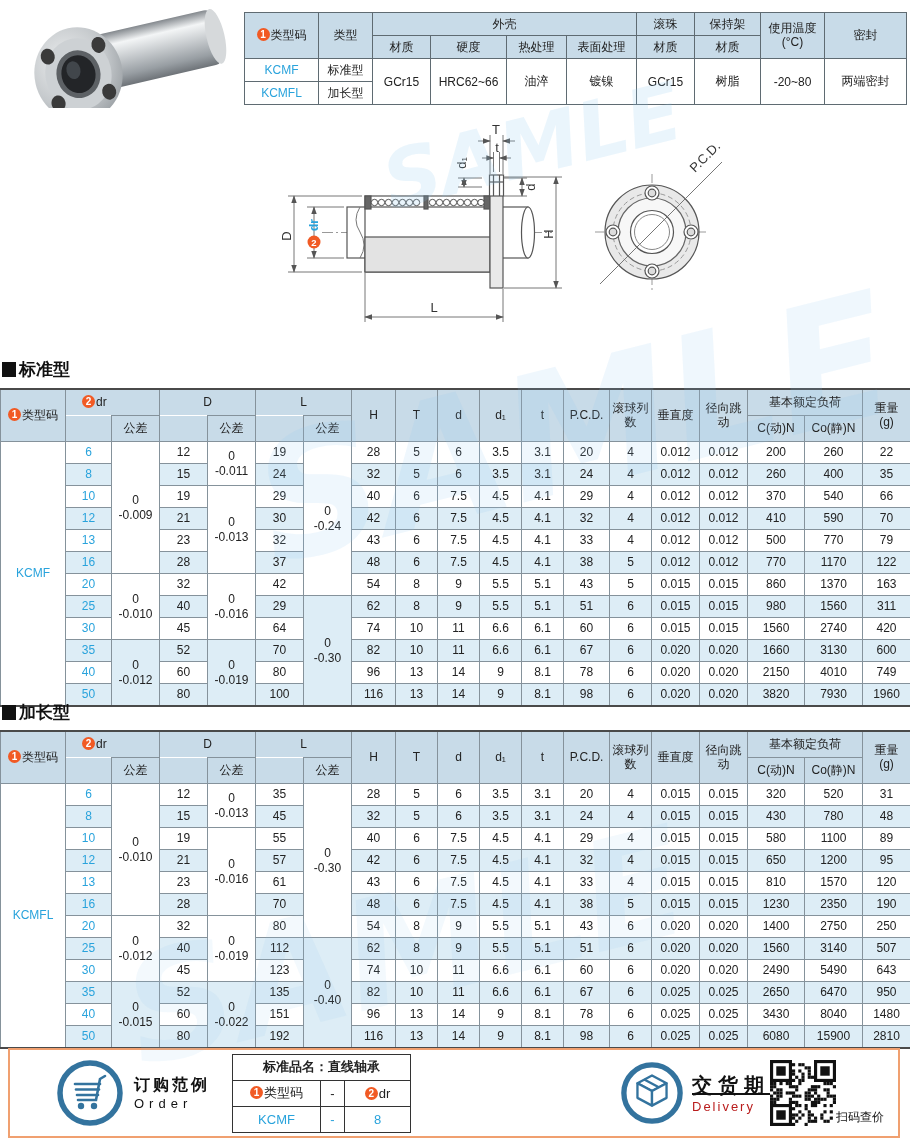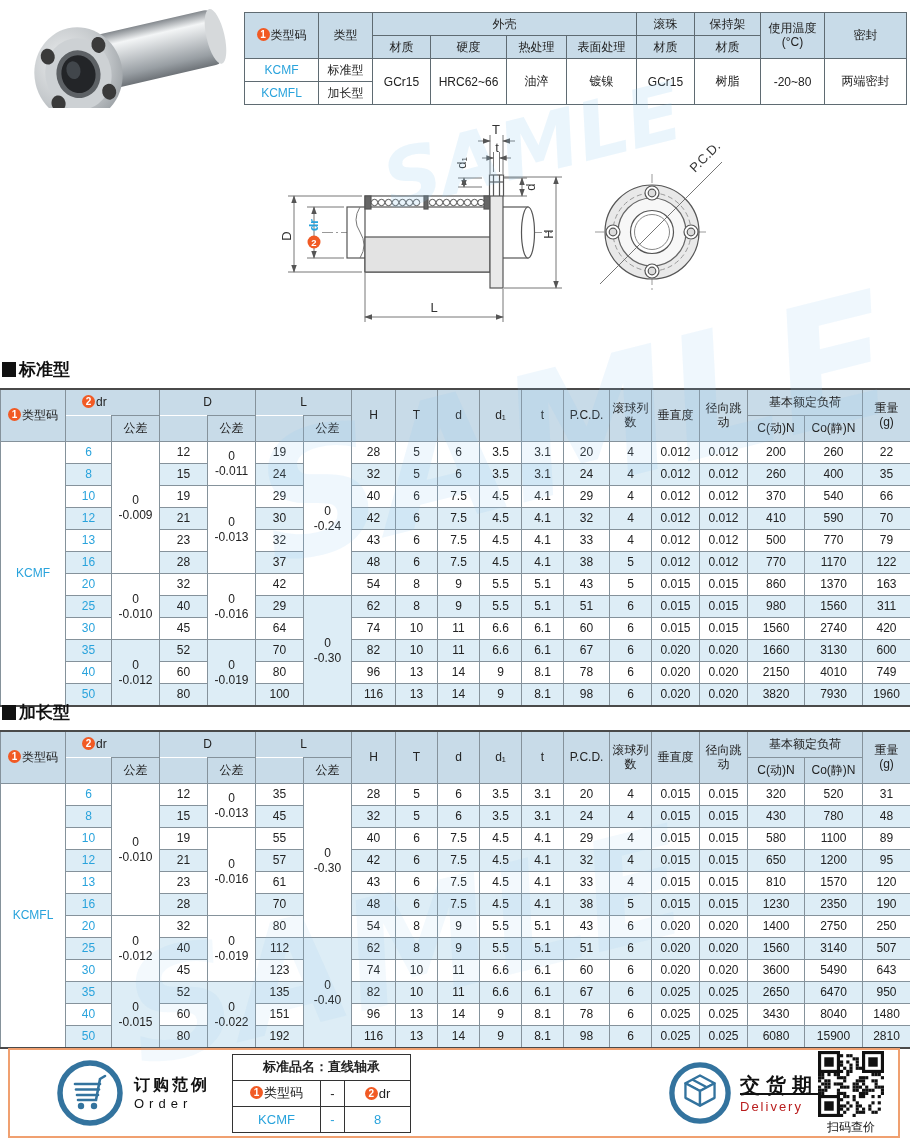--- a/index.html
+++ b/index.html
@@ -53,21 +53,21 @@
   .order-cn{font-size:16px;font-weight:bold;letter-spacing:3px;color:#111;}
   .order-en{font-size:13px;letter-spacing:5px;color:#111;}
   .ord{margin-left:22px;font-size:13px;}
   .ord td{border:1px solid #333;text-align:center;padding:0;height:25px;overflow:hidden;}
   .ord .ord-title{font-weight:bold;text-align:center;}
   .deliv-labels{margin-left:8px;}
   .deliv-cn{font-size:20px;font-weight:bold;letter-spacing:6px;color:#111;text-decoration:underline;}
   .deliv-en{font-size:13px;letter-spacing:2px;color:#b91c1c;}
   .stock-badge{margin:0 22px 0 26px;background:#fdf0a3;border:2px solid #2b2b2b;border-radius:9px;
                font-size:21px;font-weight:bold;letter-spacing:4px;padding:7px 16px;color:#111;}
-  .qr-wrap{display:flex;flex-direction:column;align-items:center;margin-right:14px;}
+  .qr-wrap{display:flex;flex-direction:row;align-items:flex-end;margin-right:14px;}
   .qr-caption{font-size:12px;margin-top:2px;color:#111;}
 </style>
 </head>
 <body>
 
 <div class="page">
 
   <svg class="photo" width="226" height="100" viewBox="0 0 226 100">
     <defs>
       <linearGradient id="cyl" x1="0" y1="0" x2="0" y2="1">
@@ -800,21 +800,21 @@
           <td>123</td>
           <td>74</td>
           <td>10</td>
           <td>11</td>
           <td>6.6</td>
           <td>6.1</td>
           <td>60</td>
           <td>6</td>
           <td>0.020</td>
           <td>0.020</td>
-          <td>3600</td>
+          <td>2490</td>
           <td>5490</td>
           <td>643</td>
         </tr>
         <tr class="alt">
           <td class="size">35</td>
           <td class="tol" rowspan="3">
             <div>0</div>
             <div>-0.015</div>
           </td>
           <td>52</td>

